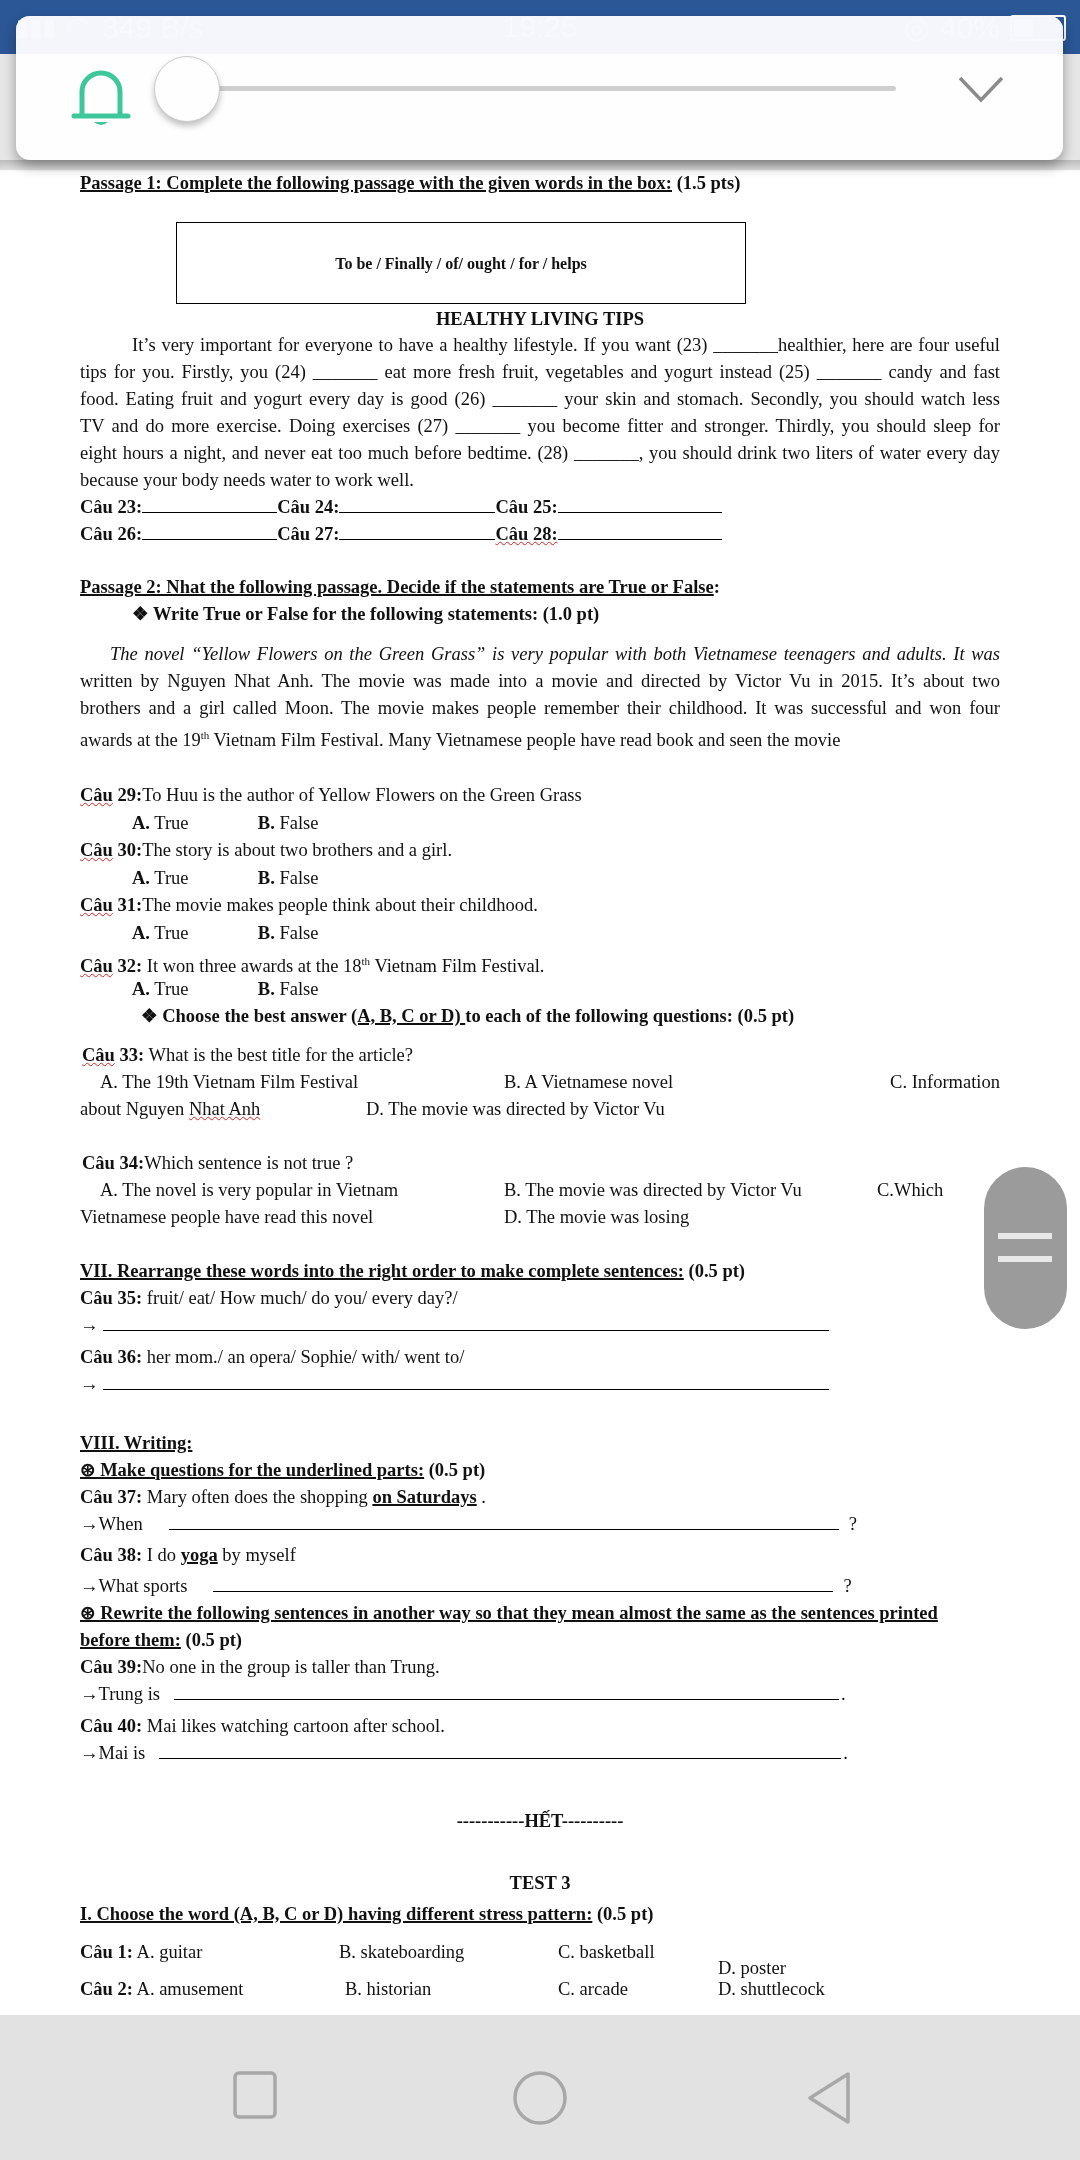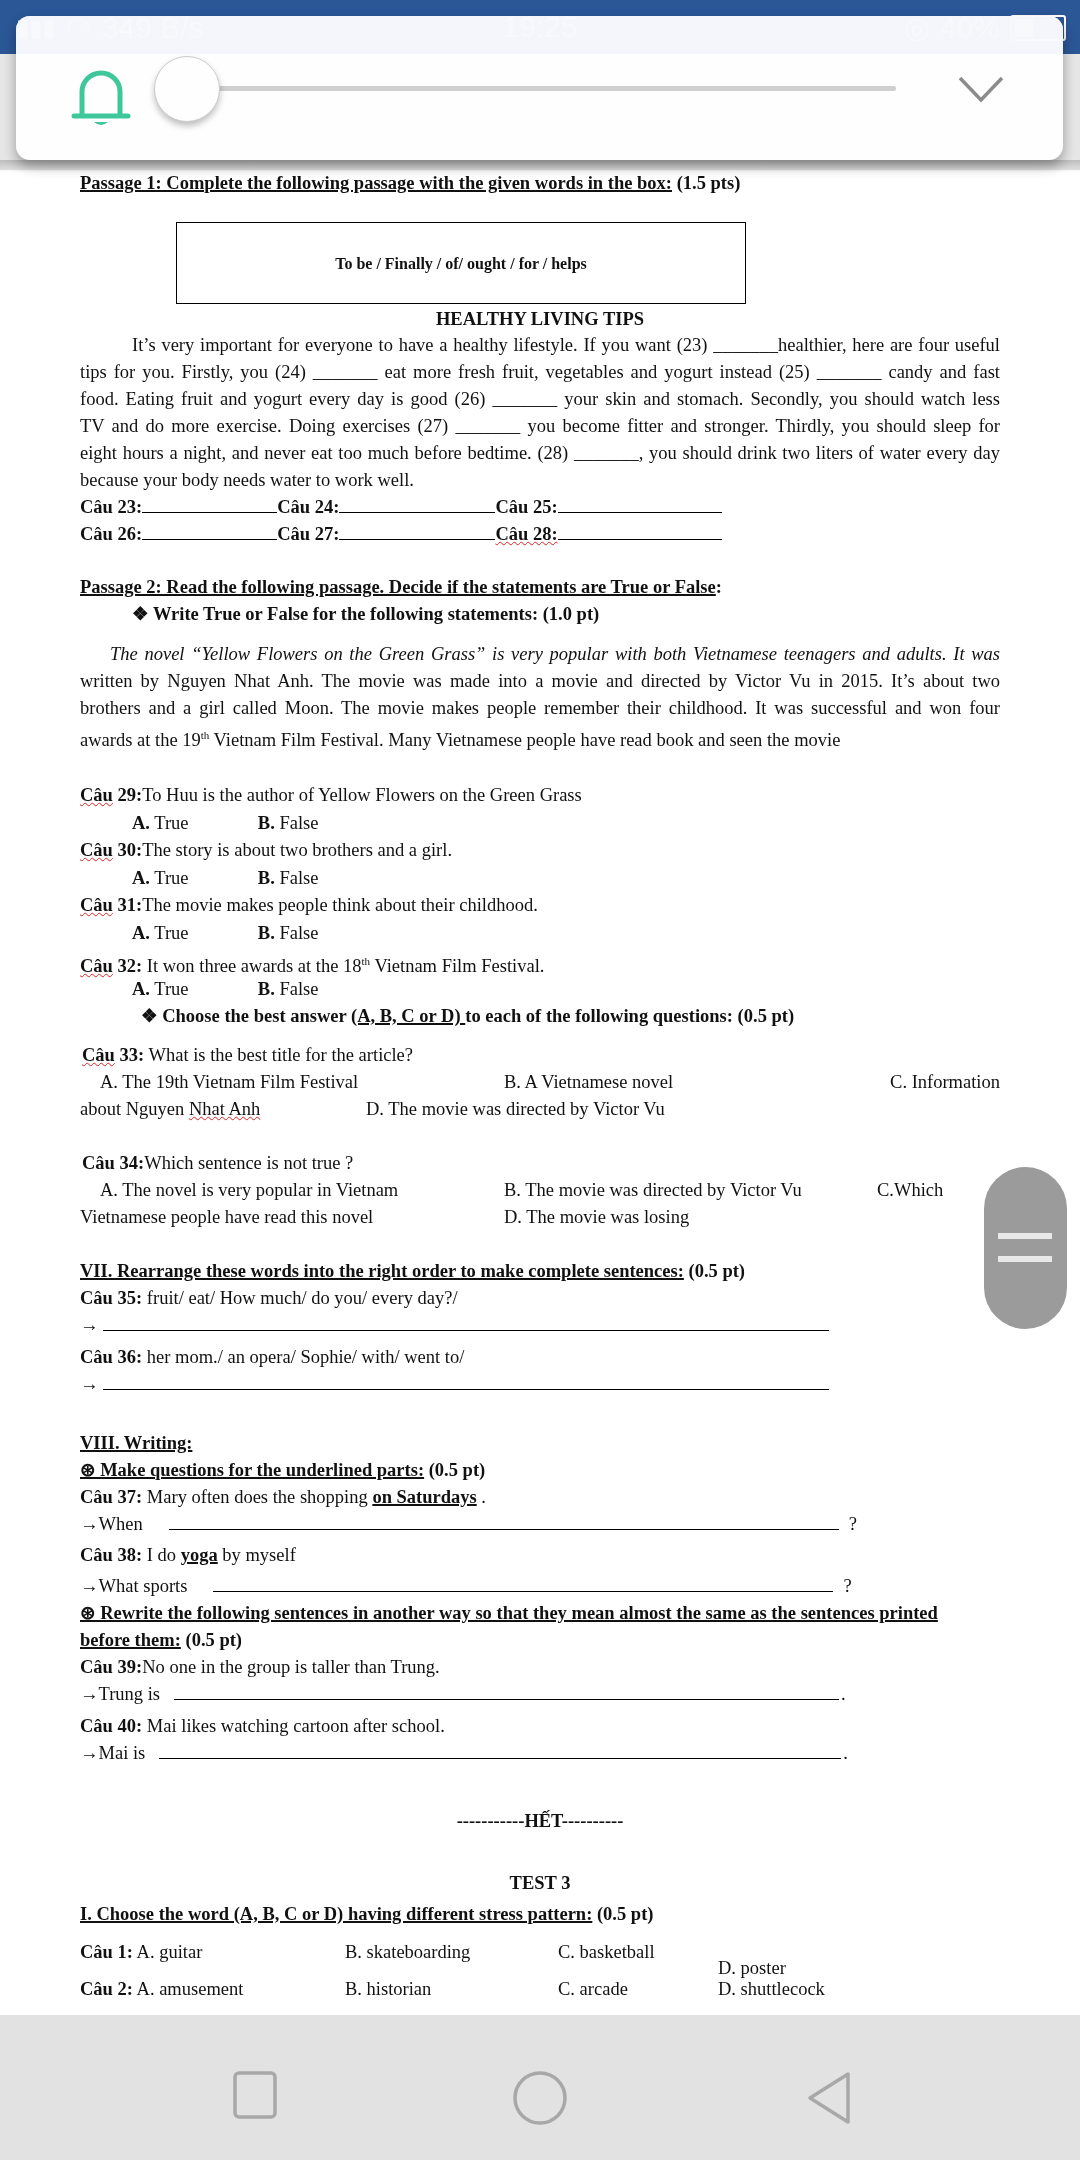--- a/index.html
+++ b/index.html
@@ -103,21 +103,21 @@
   </div>
 
   <div class="abs bold" style="left:0; top:334px;">
     <span>Câu 23:</span><span class="blank" style="width:135px;"></span><span>Câu 24:</span><span class="blank" style="width:156px;"></span><span>Câu 25:</span><span class="blank" style="width:164px;"></span>
   </div>
   <div class="abs bold" style="left:0; top:361px;">
     <span>Câu 26:</span><span class="blank" style="width:135px;"></span><span>Câu 27:</span><span class="blank" style="width:156px;"></span><span class="squig">Câu 28:</span><span class="blank" style="width:164px;"></span>
   </div>
 
   <div class="abs bold" style="left:0; top:414px;">
-    <span class="u">Passage 2: Read the following passage. Decide if the statements are True or False</span><span>:</span>
+    <span class="u">Passage 2: Nhat the following passage. Decide if the statements are True or False</span><span>:</span>
   </div>
   <div class="abs bold" style="left:52px; top:441px;">❖ Write True or False for the following statements: (1.0 pt)</div>
   <div class="abs" style="left:0; top:481px; width:920px;">
     <div class="para" style="text-indent:30px; text-align-last: justify; font-style: italic;">The novel “Yellow Flowers on the Green Grass” is very popular with both Vietnamese teenagers and adults. It was</div>
     <div class="para" style="text-align-last: justify;">written by Nguyen Nhat Anh. The movie was made into a movie and directed by Victor Vu in 2015. It’s about two</div>
     <div class="para" style="text-align-last: justify;">brothers and a girl called Moon. The movie makes people remember their childhood. It was successful and won four</div>
     <div><span>awards at the 19</span><sup style="font-size:11px;">th</sup><span> Vietnam Film Festival. Many Vietnamese people have read book and seen the movie</span></div>
   </div>
 
   <div class="abs" style="left:0; top:622px;">
@@ -229,21 +229,21 @@
   </div>
 
   <div class="abs bold" style="left:0; width:920px; top:1648px; text-align:center;">-----------HẾT----------</div>
   <div class="abs bold" style="left:0; width:920px; top:1710px; text-align:center;">TEST 3</div>
   <div class="abs bold" style="left:0; top:1741px;">
     <span class="u">I. Choose the word (A, B, C or D)  having different stress pattern:</span><span> (0.5 pt)</span>
   </div>
   <div class="abs" style="left:0; top:1779px;">
     <span class="bold">Câu 1:</span><span> A. guitar</span>
   </div>
-  <div class="abs" style="left:265px; top:1779px;">B. skateboarding</div>
+  <div class="abs" style="left:259px; top:1779px;">B. skateboarding</div>
   <div class="abs" style="left:478px; top:1779px;">C. basketball</div>
   <div class="abs" style="left:638px; top:1779px;margin-top:16px;">D. poster</div>
   <div class="abs" style="left:0; top:1816px;">
     <span class="bold">Câu 2:</span><span> A. amusement</span>
   </div>
   <div class="abs" style="left:265px; top:1816px;">B. historian</div>
   <div class="abs" style="left:478px; top:1816px;">C. arcade</div>
   <div class="abs" style="left:638px; top:1816px;">D. shuttlecock</div>
 </div>
 

